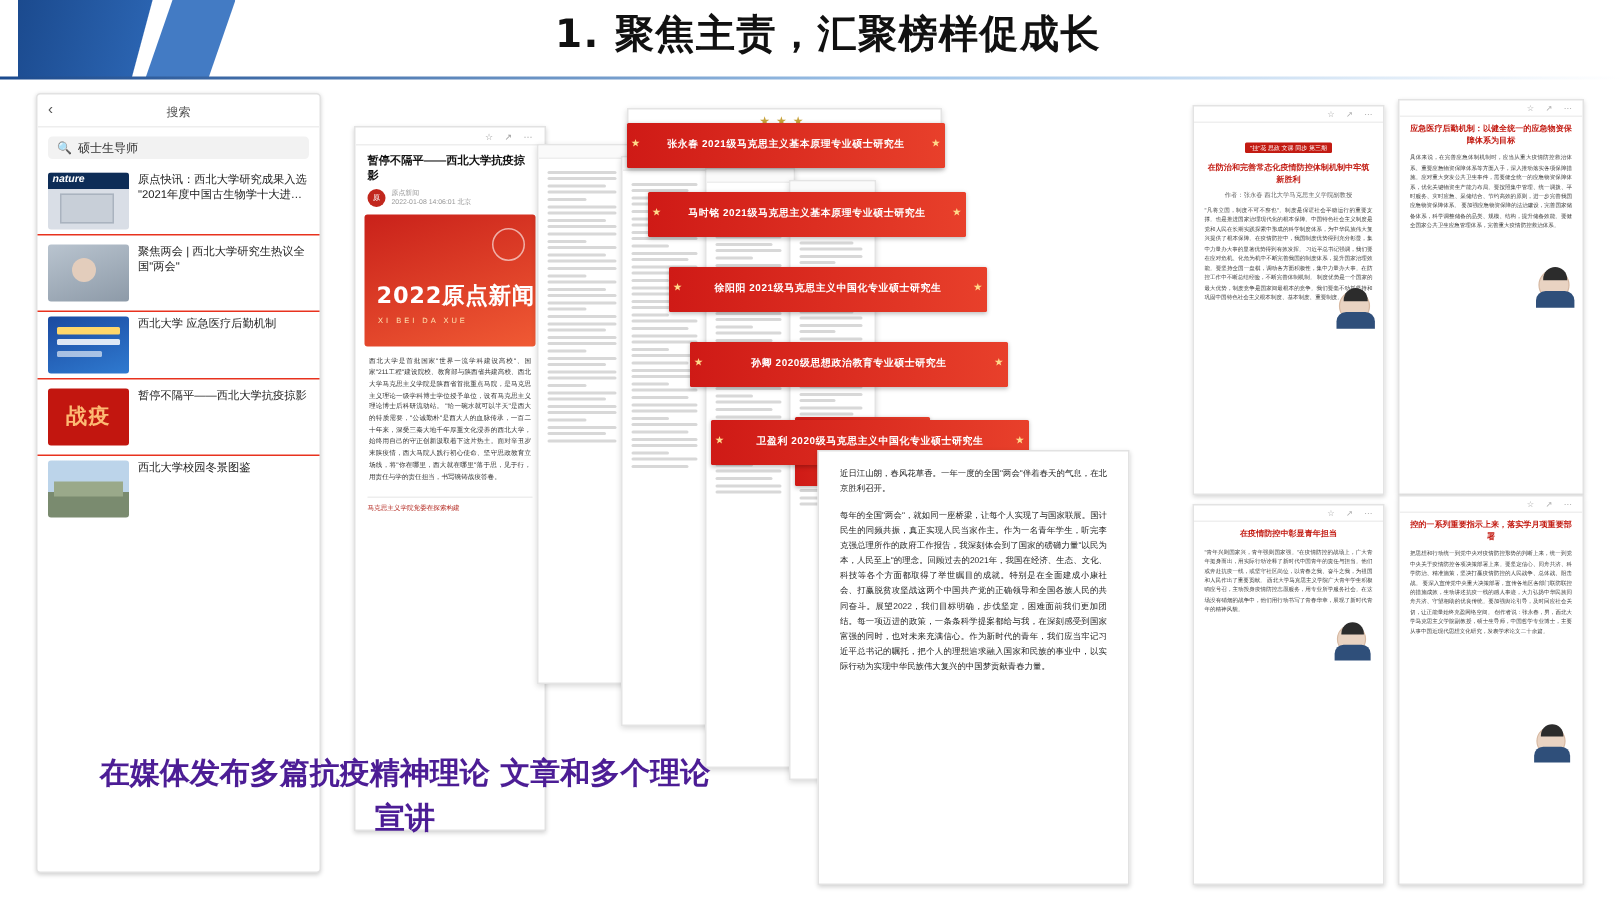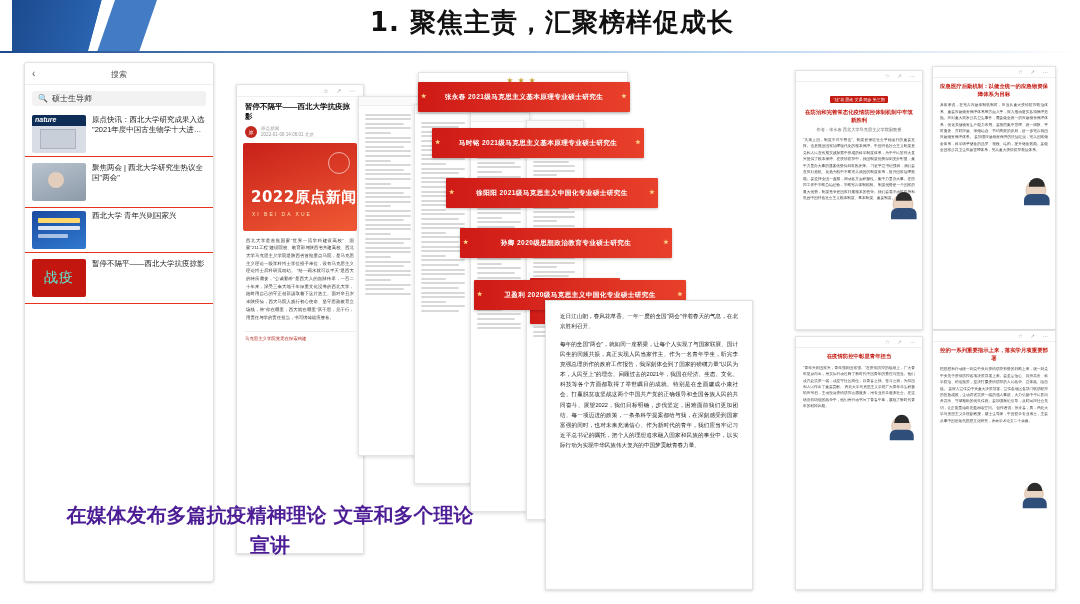--- a/index.html
+++ b/index.html
@@ -71,21 +71,21 @@
   .th-nature .band { position:absolute; left:0; top:0; width:100%; height:11px; background:#0e2d57; }
   .th-nature .word { position:absolute; left:3px; top:1px; color:#fff; font-size:7px; font-style:italic; font-weight:bold;}
   .th-nature .book { position:absolute; left:8px; top:14px; width:36px; height:20px; background:#c8cfd8; border:1px solid #aab3bf;}
   .th-girl { background:linear-gradient(160deg,#b9c4cf,#8d9aa8); }
   .th-girl:after { content:""; position:absolute; left:16px; top:9px; width:16px; height:16px; border-radius:50%; background:#e3cdbc; }
   .th-blue { background:linear-gradient(160deg,#1b4aa0,#2f7ad0); }
   .th-blue .l1 { position:absolute; left:6px; top:7px; width:42px; height:5px; background:#ffd76a; border-radius:1px;}
   .th-blue .l2 { position:absolute; left:6px; top:15px; width:42px; height:4px; background:#ffffff; opacity:.85; border-radius:1px;}
   .th-blue .l3 { position:absolute; left:6px; top:23px; width:30px; height:4px; background:#ffffff; opacity:.6; border-radius:1px;}
   .th-red { background:#c2160f; display:flex; align-items:center; justify-content:center;}
-  .th-red span { color:#5eead4; font-size:14px; font-weight:normal; letter-spacing:1px; font-family:"DejaVu Sans",sans-serif;}
+  .th-red span { color:#fdba74; font-size:14px; font-weight:bold; letter-spacing:1px; font-family:"DejaVu Sans",sans-serif;}
   .th-campus { background:linear-gradient(180deg,#bcd4ea 0 55%, #7a8b6f 55% 100%); }
   .th-campus:after { content:""; position:absolute; left:4px; top:14px; width:46px; height:10px; background:#9aa98a; }
 
   
   #art2 { left:236px; top:84px; width:128px; height:470px; }
   .a2-bar { height:12px; border-bottom:1px solid #eee; position:relative; }
   .a2-bar .icons { position:absolute; right:5px; top:2px; font-size:6px; color:#999; letter-spacing:3px;}
   .a2-title { font-size:7.5px; font-weight:bold; color:#111; padding:5px 8px 0; line-height:1.3;}
   .a2-meta { display:flex; align-items:center; gap:4px; padding:4px 8px 5px; }
   .a2-avatar { width:12px; height:12px; border-radius:50%; background:#c1271d; color:#fff; font-size:5px; display:flex; align-items:center; justify-content:center;}
@@ -183,33 +183,39 @@
     </div>
   </div>
 
   <div class="p1-item">
     <div class="p1-thumb th-blue">
       <div class="l1"></div>
         <div class="l2"></div>
         <div class="l3"></div>
     </div>
     <div>
-      <div class="p1-text">西北大学 青年兴则国家兴</div>
+      <div class="p1-text">西北大学 应急医疗后勤机制</div>
     </div>
   </div>
 
   <div class="p1-item redbox">
     <div class="p1-thumb th-red">
         <span>战疫</span>
       </div>
     <div>
       <div class="p1-text">暂停不隔平——西北大学抗疫掠影</div>
     </div>
   </div>
 
+  <div class="p1-item">
+    <div class="p1-thumb th-campus"></div>
+    <div>
+      <div class="p1-text">西北大学校园冬景图鉴</div>
+    </div>
+  </div>
 </div>
 
 <div class="card" id="art2">
   <div class="a2-bar">
     <div class="icons">☆ ↗ ⋯</div>
   </div>
   <div class="a2-title">暂停不隔平——西北大学抗疫掠影</div>
   <div class="a2-meta">
     <div class="a2-avatar">原</div>
     <div>

